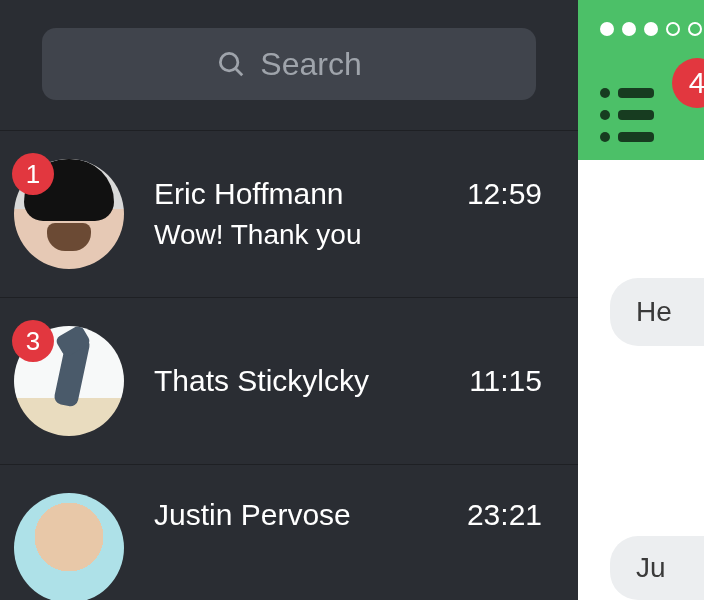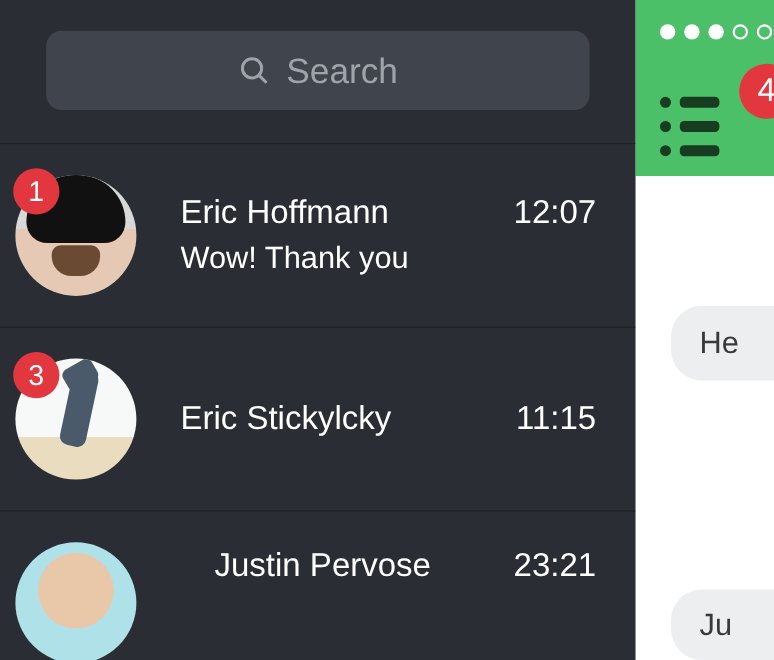--- a/index.html
+++ b/index.html
@@ -69,21 +69,21 @@
     font-size: 26px;
     font-weight: 400;
     display: flex;
     align-items: center;
     justify-content: center;
     z-index: 2;
   }
 
   .conv-text {
     flex: 1;
-    margin-left: 40px;
+    margin-left: 30px;
     min-width: 0;
   }
   .conv-top {
     display: flex;
     justify-content: space-between;
     align-items: baseline;
   }
   .conv-name {
     color: #ffffff;
     font-size: 30px;
@@ -97,21 +97,21 @@
   .conv-preview {
     color: #ffffff;
     font-size: 28px;
     margin-top: 8px;
     white-space: nowrap;
     overflow: hidden;
     text-overflow: ellipsis;
   }
 
   
-  .conv-item.partial { padding-bottom: 0; gap: 31px; }
+  .conv-item.partial { padding-bottom: 0; }
   .conv-item.partial .avatar-wrap { height: 44px; }
   .conv-item.partial .avatar { margin-top: 0; }
 
   
   .av-eric {
     background: linear-gradient(#d8d8d8 0%, #d8d8d8 45%, #e6c9b5 45%, #e6c9b5 100%);
   }
   .av-eric::before {
     content: "";
     position: absolute;
@@ -251,34 +251,34 @@
   <div class="conv-list">
 
     <div class="conv-item">
       <div class="avatar-wrap">
         <div class="badge">1</div>
         <div class="avatar av-eric"></div>
       </div>
       <div class="conv-text">
         <div class="conv-top">
           <span class="conv-name">Eric Hoffmann</span>
-          <span class="conv-time">12:07</span>
+          <span class="conv-time">12:59</span>
         </div>
         <div class="conv-preview">Wow! Thank you</div>
       </div>
     </div>
 
     <div class="conv-item">
       <div class="avatar-wrap">
         <div class="badge">3</div>
         <div class="avatar av-mike"></div>
       </div>
       <div class="conv-text">
         <div class="conv-top">
-          <span class="conv-name">Eric Stickylcky</span>
+          <span class="conv-name">Thats Stickylcky</span>
           <span class="conv-time">11:15</span>
         </div>
       </div>
     </div>
 
     <div class="conv-item partial">
       <div class="avatar-wrap">
         <div class="avatar av-justin"></div>
       </div>
       <div class="conv-text">

